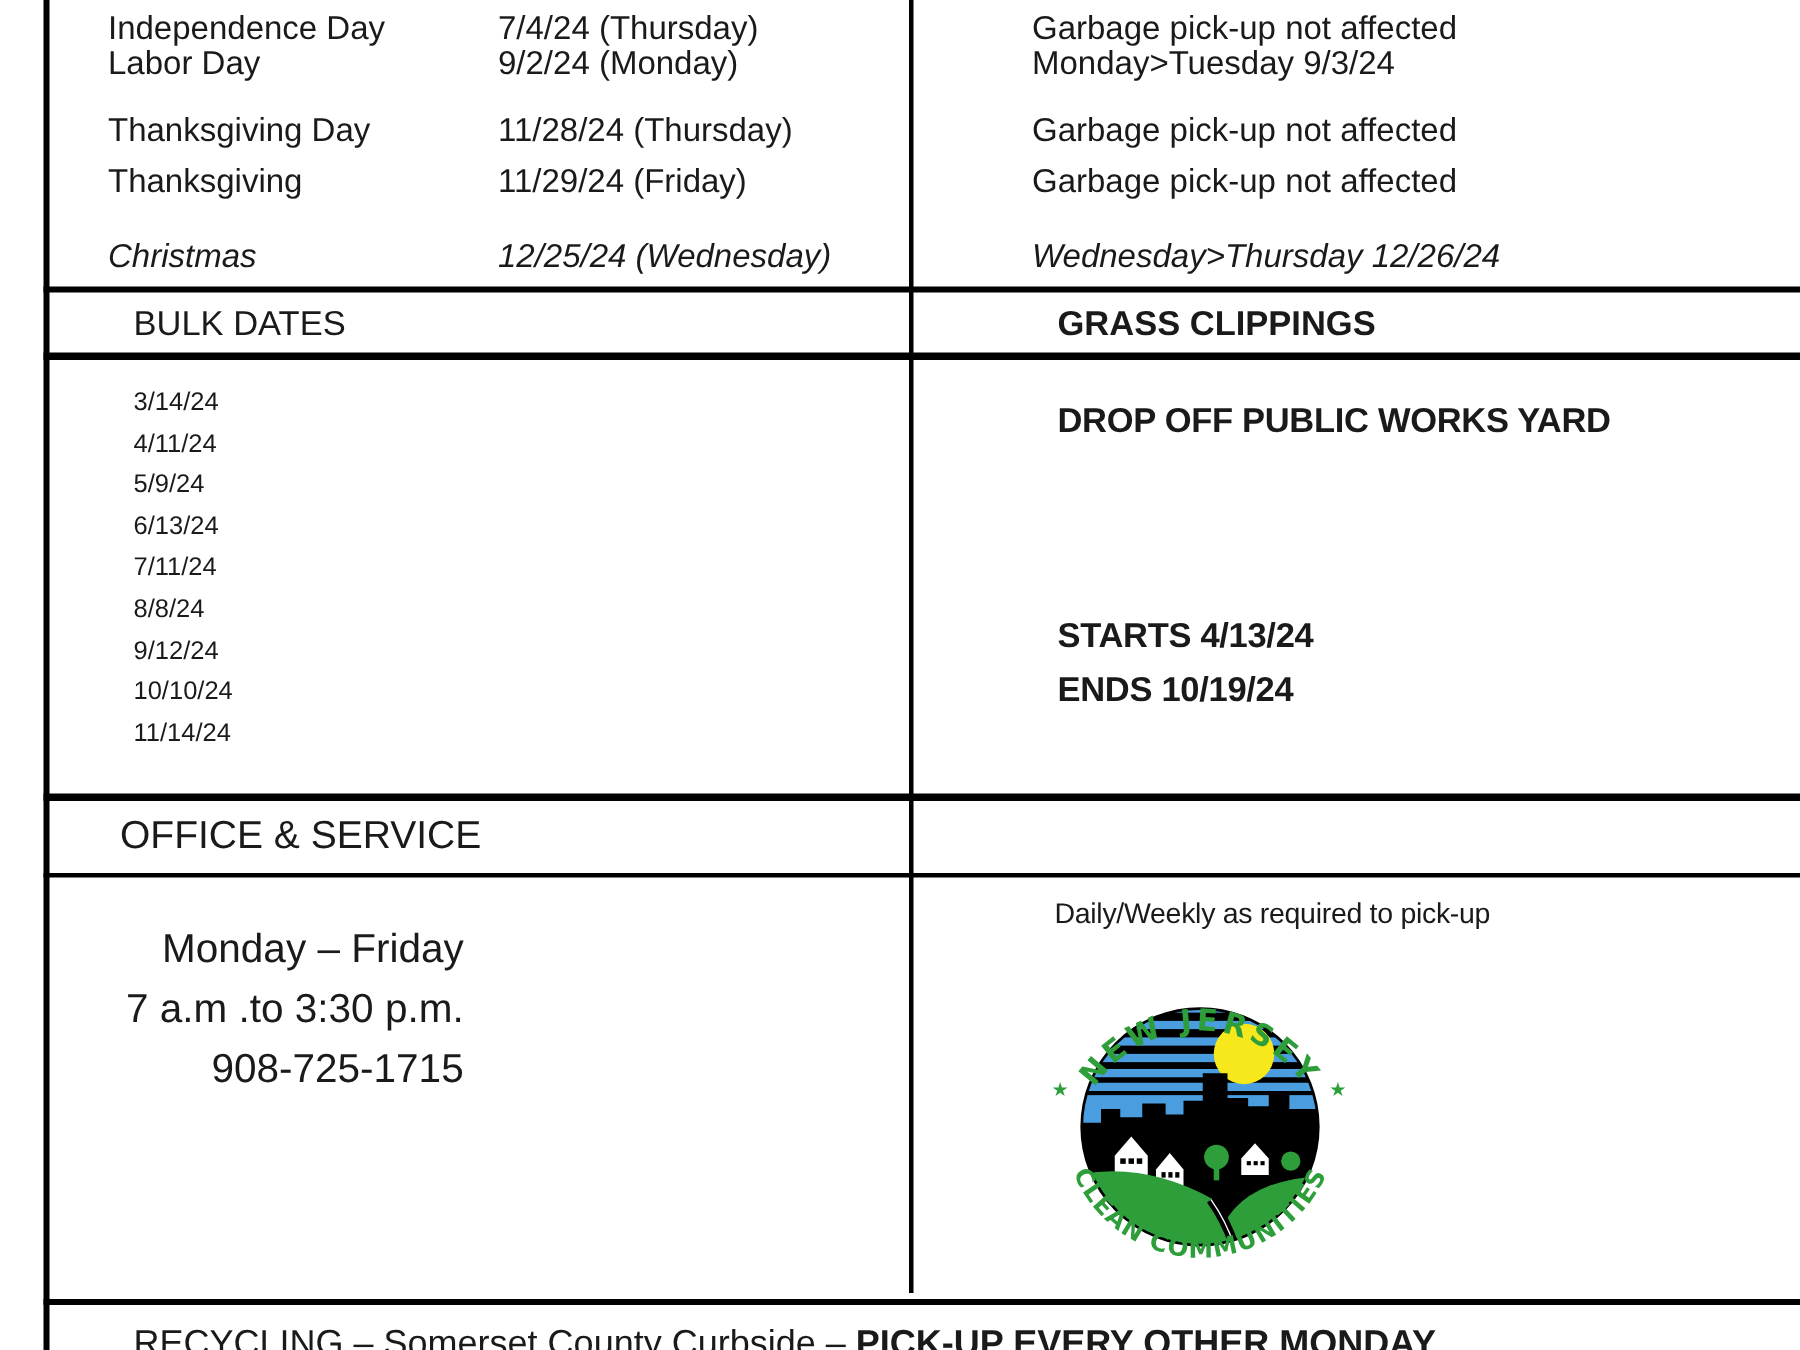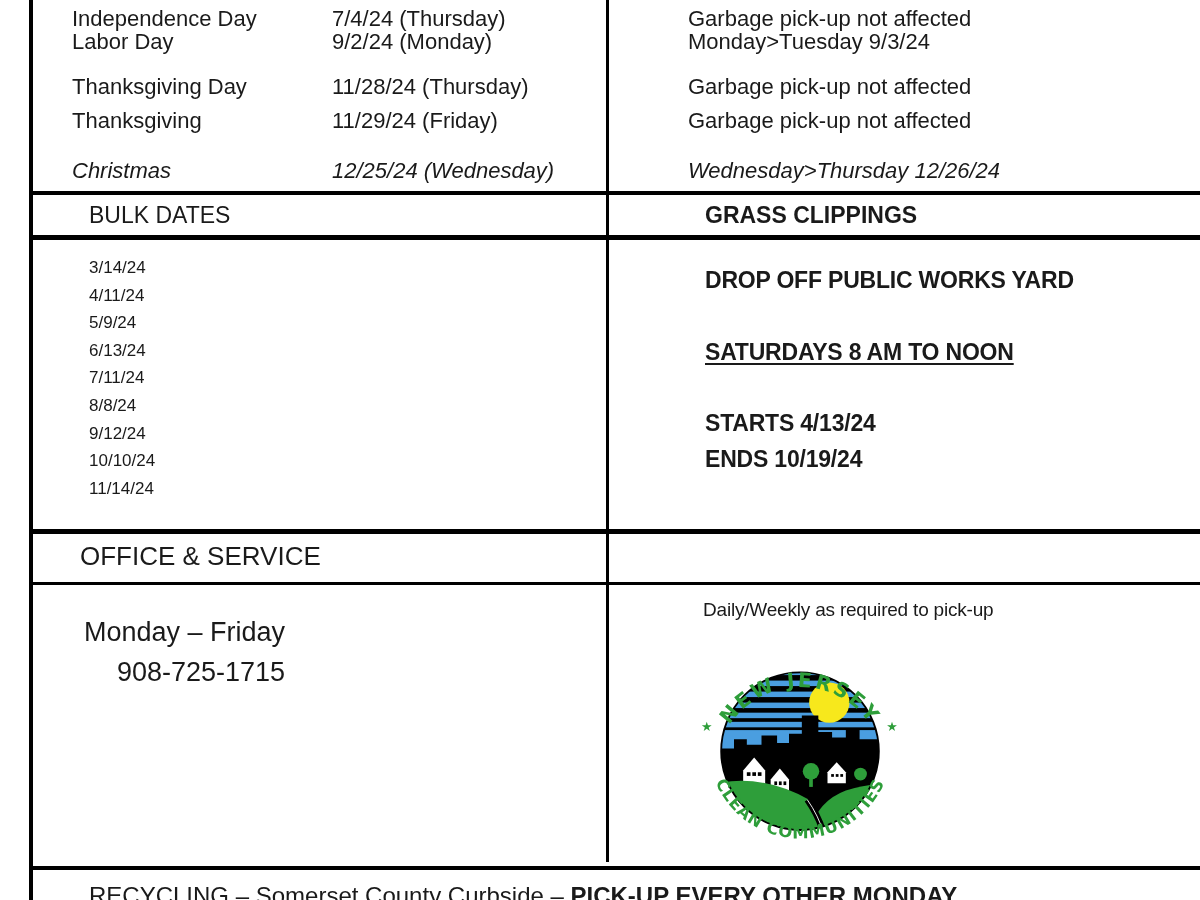--- a/index.html
+++ b/index.html
@@ -143,28 +143,28 @@
     <li>5/9/24</li>
     <li>6/13/24</li>
     <li>7/11/24</li>
     <li>8/8/24</li>
     <li>9/12/24</li>
     <li>10/10/24</li>
     <li>11/14/24</li>
   </ul>
 
   <div class="txt grass-line" style="left:705px;top:267px;">DROP OFF PUBLIC WORKS YARD</div>
-  <div class="txt grass-line underline" style="left:705px;top:339px;">SATURDAYS 8 AM TO NOON</div>
   <div class="txt grass-line" style="left:705px;top:410px;">STARTS 4/13/24</div>
   <div class="txt grass-line" style="left:705px;top:446px;">ENDS 10/19/24</div>
 
   <div class="txt section-head" style="left:80px;top:541px;font-size:26px;">OFFICE &amp; SERVICE</div>
 
   <div class="office-lines">
     <div>Monday – Friday</div>
+    <div>7 a.m .to 3:30 p.m.</div>
     <div>908-725-1715</div>
   </div>
 
   <div class="txt" style="left:703px;top:599px;font-size:19px;">Daily/Weekly as required to pick-up</div>
 
   <svg class="logo" viewBox="0 0 240 230">
     <defs>
       <clipPath id="circ">
         <circle cx="120" cy="125" r="86"></circle>
       </clipPath>

